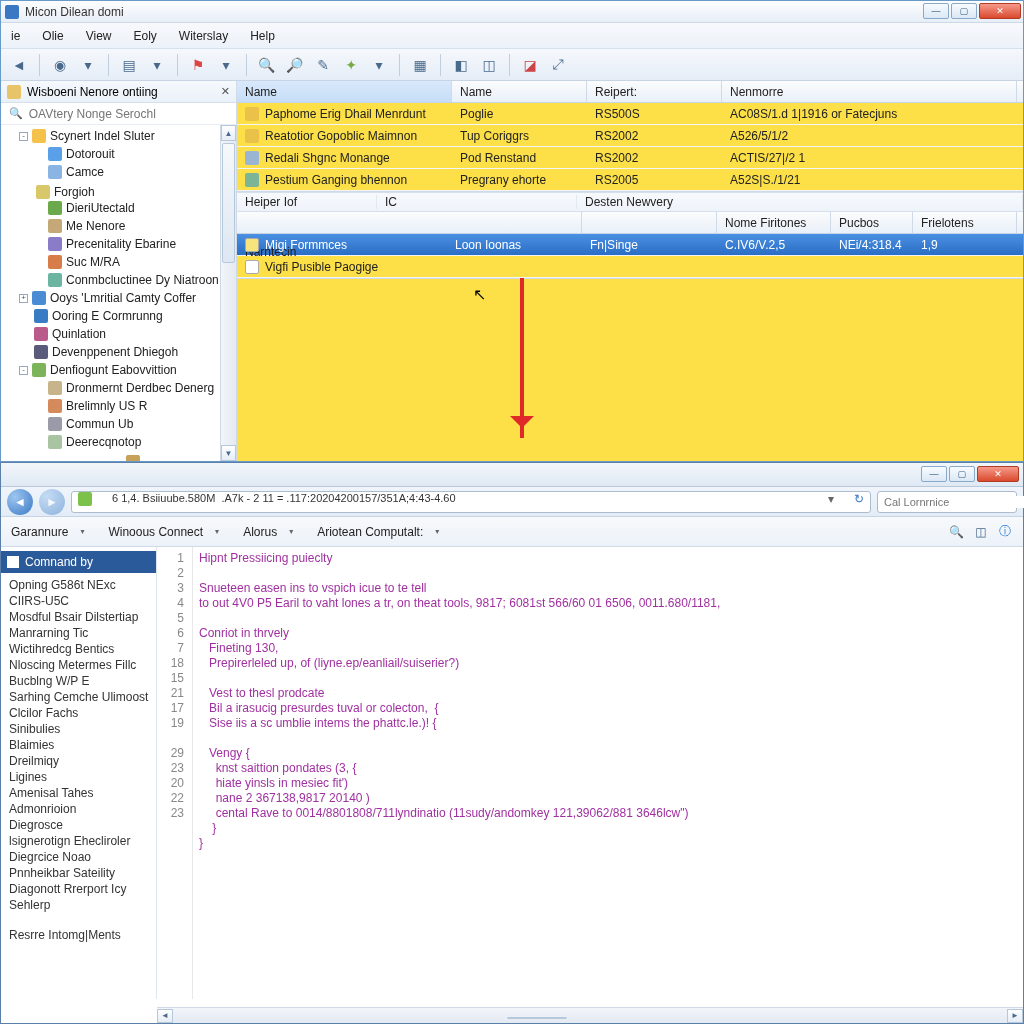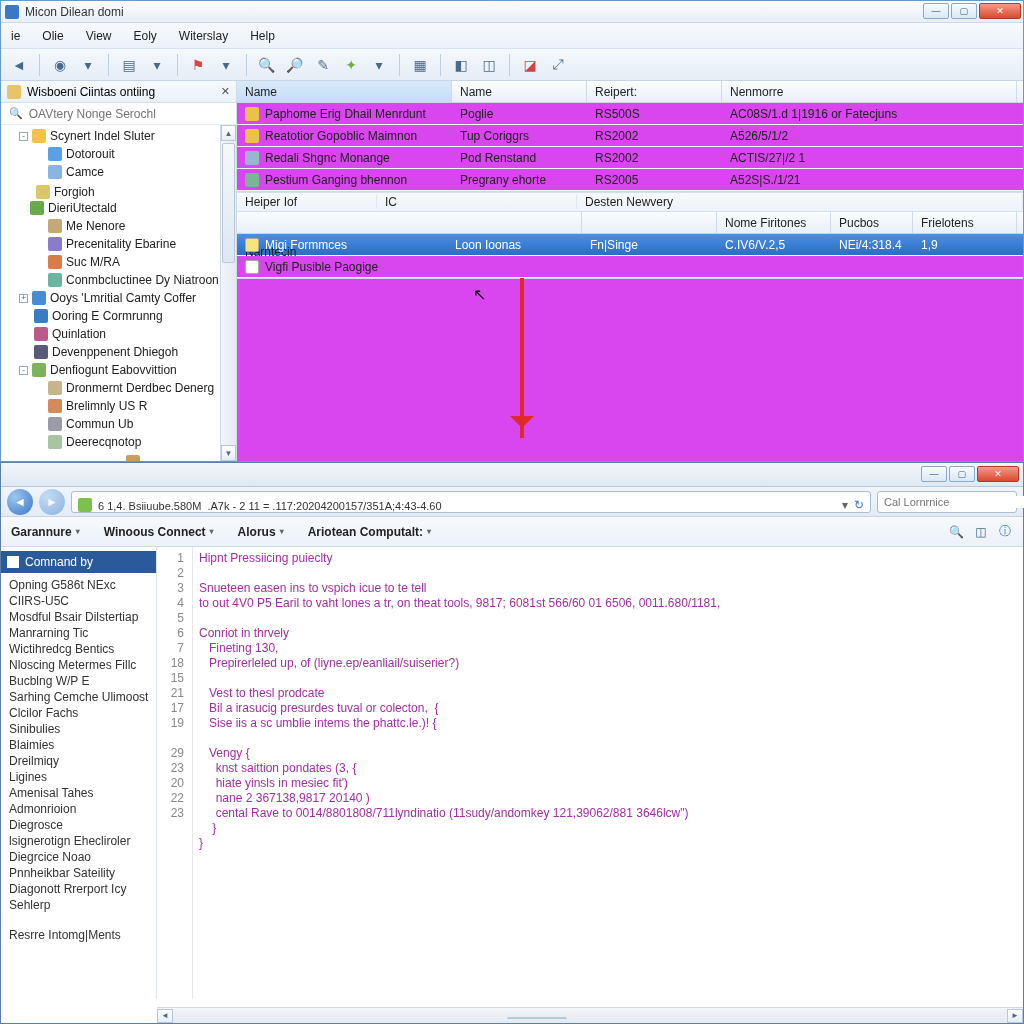--- a/index.html
+++ b/index.html
@@ -26,21 +26,21 @@
 .tab-hdr { height: 22px; display: flex; align-items: center; padding: 0 6px; background: linear-gradient(#f6f9fc,#eaf1f9); border-bottom: 1px solid #d6e0ed; gap: 6px; }
 .x-btn { margin-left: auto; color: #555; cursor: pointer; font-size: 11px; }
 .search-row { height: 22px; display: flex; align-items: center; padding: 0 8px; gap: 6px; border-bottom: 1px solid #e8edf4; }
 .search-row input { flex: 1; border: none; outline: none; font-size: 12px; color: #444; background: transparent; }
 .mag { color: #6a8bb2; font-size: 11px; }
 .tree { padding: 2px 0; overflow: auto; height: calc(100% - 44px); }
 .tree-item { display: flex; align-items: center; height: 18px; padding: 0 4px; gap: 4px; cursor: pointer; color: #222; white-space: nowrap; }
 .exp { width: 9px; height: 9px; border: 1px solid #9aa8ba; display: flex; align-items: center; justify-content: center; font-size: 8px; line-height: 1; color: #3a5a7c; background: #fff; }
 .tic { width: 14px; height: 14px; display: inline-block; border-radius: 2px; flex-shrink: 0; }
 
-.right-pane { flex: 1; background: #d946ef; display: flex; flex-direction: column; overflow: hidden; }
+.right-pane { flex: 1; background: #fde047; display: flex; flex-direction: column; overflow: hidden; }
 .grid { border-bottom: 1px solid #d0dae6; }
 .grid-hdr { display: flex; height: 22px; background: linear-gradient(#fbfcfd,#e9f0f9); border-bottom: 1px solid #c7d4e4; }
 .gh { display: flex; align-items: center; padding: 0 8px; border-right: 1px solid #d0dae6; color: #222; cursor: pointer; }
 .gh.sorted { background: linear-gradient(#d9e9fb,#c5ddf7); }
 .grid-row { display: flex; height: 22px; align-items: center; border-bottom: 1px solid #f1f4f8; }
 .gc { display: flex; align-items: center; padding: 0 8px; gap: 6px; color: #222; overflow: hidden; white-space: nowrap; }
 .grid-row.sel { background: linear-gradient(#4a90e2,#2a6ec5); color: #fff; }
 .grid-row.sel .gc { color: #fff; }
 .ico { width: 14px; height: 14px; border-radius: 2px; flex-shrink: 0; }
 .sub-hdr { display: flex; height: 20px; background: linear-gradient(#f7f9fc,#eef3fa); border-top: 1px solid #d6e0ed; border-bottom: 1px solid #d6e0ed; align-items: center; }
@@ -49,28 +49,28 @@
 
 .arrow { position: absolute; left: 520px; top: 278px; width: 4px; height: 160px; background: #e02a2a; z-index: 50; }
 .arrow:after { content: ""; position: absolute; bottom: -2px; left: 50%; transform: translateX(-50%); border: 12px solid transparent; border-top-color: #e02a2a; }
 
 
 .bottom-app { position: absolute; top: 462px; left: 0; right: 0; bottom: 0; background: #fff; border: 1px solid #5a7fa8; }
 .b-titlebar { height: 24px; background: linear-gradient(#f2f6fb,#dfe9f4); border-bottom: 1px solid #b8c8db; position: relative; }
 .b-titlebar .win-btns { top: 3px; right: 4px; }
 .addr-row { height: 30px; background: linear-gradient(#f0f5fb,#e3ecf6); display: flex; align-items: center; padding: 0 6px; gap: 6px; border-bottom: 1px solid #c7d4e4; }
 .nav-circ { width: 26px; height: 26px; border-radius: 50%; background: radial-gradient(circle at 30% 30%, #9ec6f0, #3a78c4); display: flex; align-items: center; justify-content: center; color: #fff; cursor: pointer; }
-.addr-bar { flex: 1; height: 22px; background: #fff; border: 1px solid #aebccf; border-radius: 3px; display: flex; align-items: flex-end; padding: 0 6px; gap: 6px; }
+.addr-bar { flex: 1; height: 22px; background: #fff; border: 1px solid #aebccf; border-radius: 3px; display: flex; align-items: flex-start; padding: 0 6px; gap: 20px; }
 .addr-bar .fav { width: 14px; height: 14px; background: #7cc24a; border-radius: 2px; }
 .addr-bar input { flex: 1; border: none; outline: none; font-size: 11px; color: #333; }
 .srch-box { width: 140px; height: 22px; background: #fff; border: 1px solid #aebccf; border-radius: 3px; display: flex; align-items: center; padding: 0 6px; }
 .srch-box input { flex: 1; border: none; outline: none; font-size: 11px; color: #666; }
 
 .b-toolbar { height: 30px; background: linear-gradient(#f7f9fc,#ecf2f9); display: flex; align-items: center; padding: 0 10px; gap: 24px; border-bottom: 1px solid #d0dae6; }
-.b-toolbar .menu { display: flex; align-items: center; gap: 4px; color: #222; cursor: pointer; font-weight: bold; }
+.b-toolbar .menu { display: flex; align-items: center; gap: 12px; color: #222; cursor: pointer; }
 .drop { font-size: 8px; color: #666; }
 .b-toolbar .rt { margin-left: auto; display: flex; gap: 8px; }
 .rt-ic { width: 16px; height: 16px; display: flex; align-items: center; justify-content: center; color: #4a6a8c; cursor: pointer; }
 
 .b-body { display: flex; height: calc(100% - 108px); }
 .b-left { width: 156px; background: #fff; border-right: 1px solid #e0e6ee; padding: 4px 0; overflow: auto; }
 .b-left-hdr { display: flex; align-items: center; height: 22px; padding: 0 6px; background: #2a5a9a; color: #fff; margin-bottom: 4px; gap: 6px; }
 .b-left-hdr .sq { width: 12px; height: 12px; background: #fff; }
 .b-left .li { height: 16px; padding: 0 8px; display: flex; align-items: center; color: #333; cursor: pointer; white-space: nowrap; overflow: hidden; }
 .b-left .gap { height: 14px; }
@@ -142,21 +142,21 @@
     <div class="tbtn">◫</div>
     <div class="tsep"></div>
     <div class="tbtn" style="color:#c44">◪</div>
     <div class="tbtn">⤢</div>
   </div>
 
   <div class="workspace">
     <div class="left-pane">
       <div class="tab-hdr">
         <span class="tic" style="background:#e8c468"></span>
-        <span>Wisboeni Ciintas ontiing</span>
+        <span>Wisboeni Nenore ontiing</span>
         <span class="x-btn">✕</span>
       </div>
       <div class="search-row">
         <span class="mag">🔍</span>
         <input placeholder="OAVtery Nonge Serochl" style="">
       </div>
       <div class="tree" id="tree">
           <div class="tree-item" style="padding-left: 18px;">
             <span class="exp">-</span>
             <span class="tic" style="background:#f4c24a"></span>
@@ -170,21 +170,21 @@
           <div class="tree-item" style="padding-left: 32px;">
             <span style="width:11px"></span>
             <span class="tic" style="background:#8ab4e4"></span>
             <span>Camce</span>
           </div>
           <div class="tree-item" style="padding-left: 20px; align-items: flex-end;">
             <span style="width:11px"></span>
             <span class="tic" style="background:#d8c86a"></span>
             <span>Forgioh</span>
           </div>
-          <div class="tree-item" style="padding-left: 14px;">
+          <div class="tree-item" style="padding-left: 32px;">
             <span style="width:11px"></span>
             <span class="tic" style="background:#6aaa4c"></span>
             <span>DieriUtectald</span>
           </div>
           <div class="tree-item" style="padding-left: 32px;">
             <span style="width:11px"></span>
             <span class="tic" style="background:#c4a878"></span>
             <span>Me Nenore</span>
           </div>
           <div class="tree-item" style="padding-left: 32px;">

